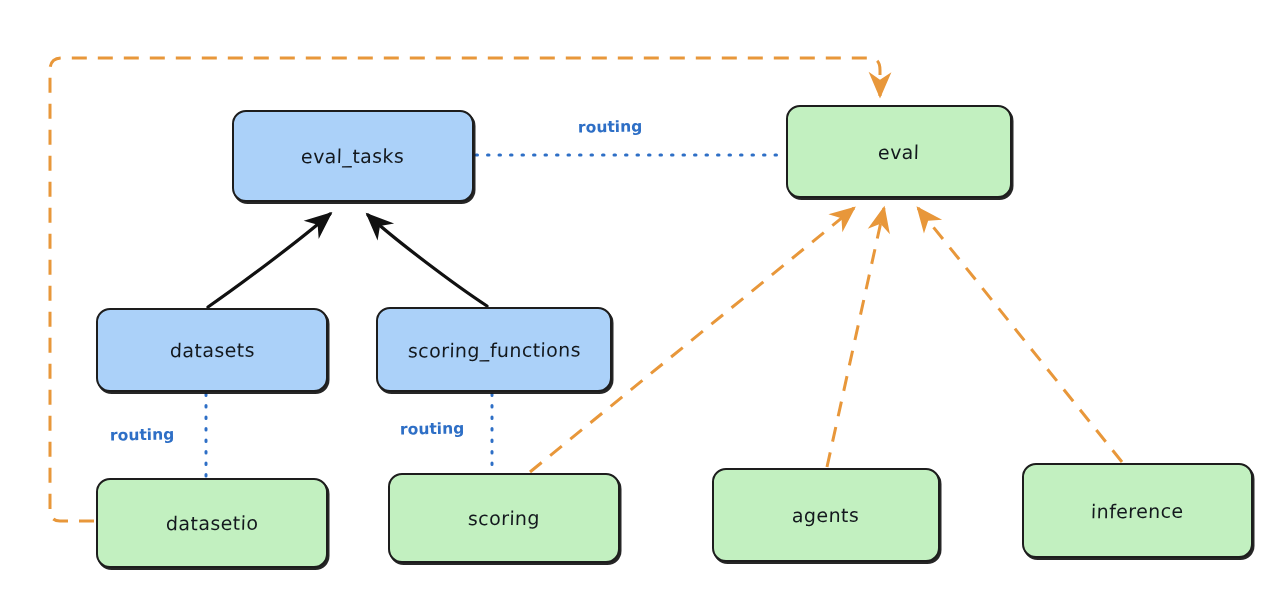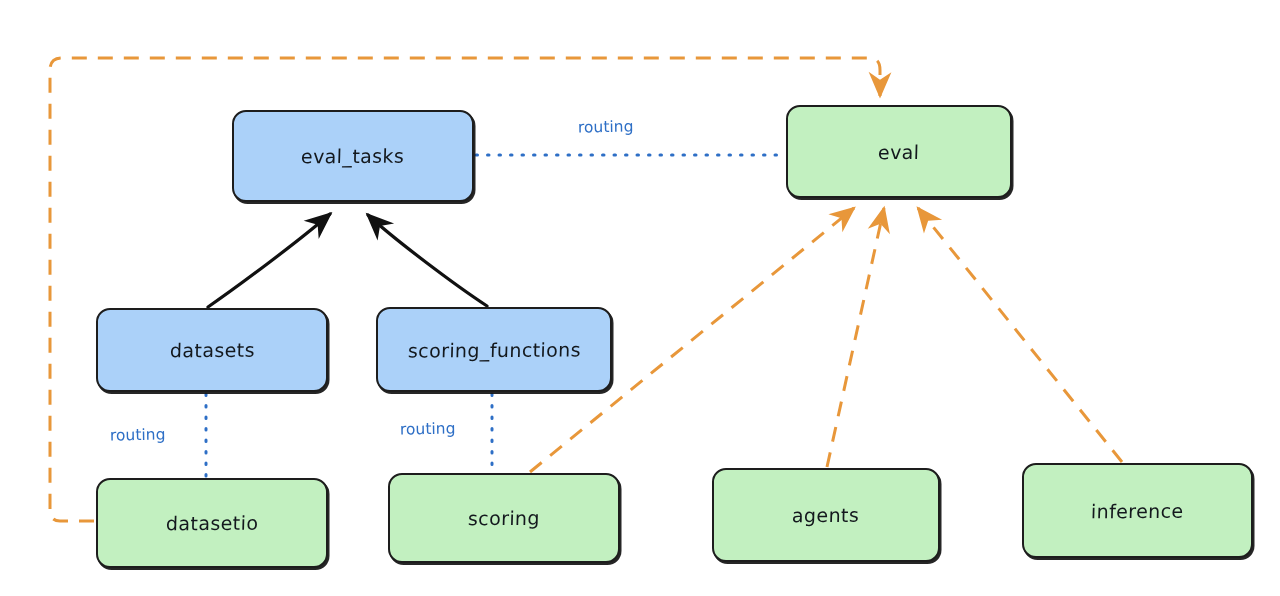--- a/index.html
+++ b/index.html
@@ -47,20 +47,21 @@
     transform: skewX(-2deg) rotate(-0.4deg);
   }
   .edge-label {
     position: absolute;
     font-family: "DejaVu Sans", sans-serif;
     font-size: 15.5px;
     color: #2E6FC6;
     white-space: nowrap;
     z-index: 4;
     transform: rotate(-1deg);
+    font-weight: bold;
   }
 </style>
 </head>
 <body>
 
 <div id="canvas">
 
   <svg id="edges" viewBox="0 0 1280 596" width="1280" height="596" xmlns="http://www.w3.org/2000/svg">
 
     <defs>

